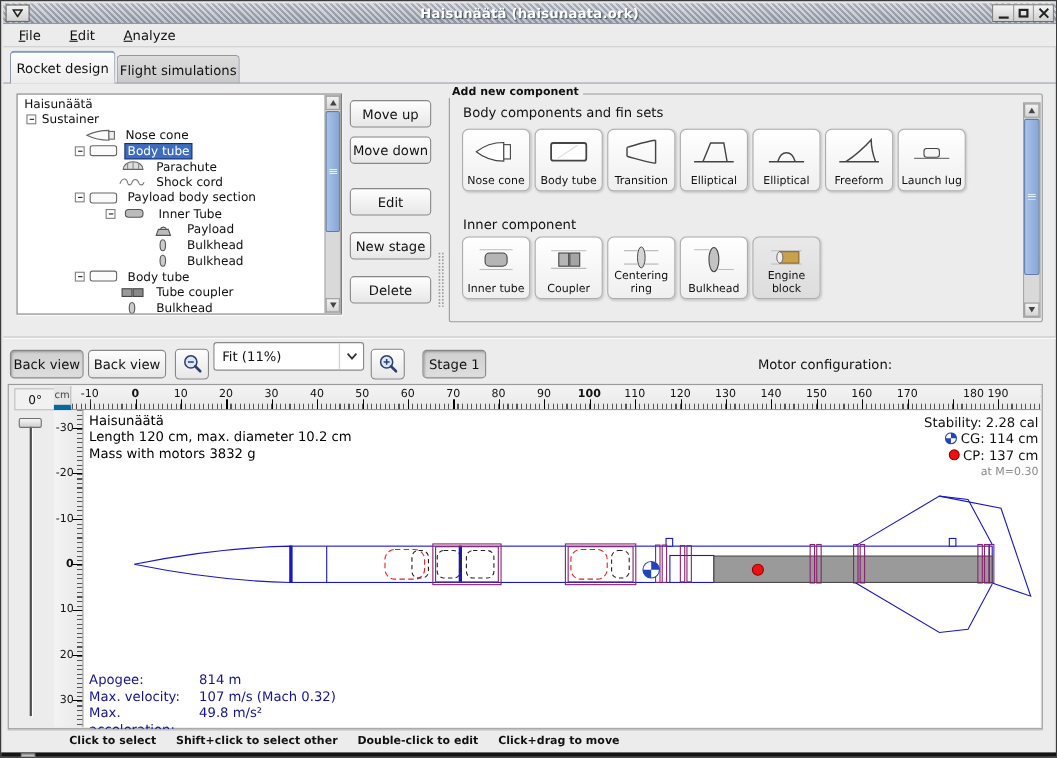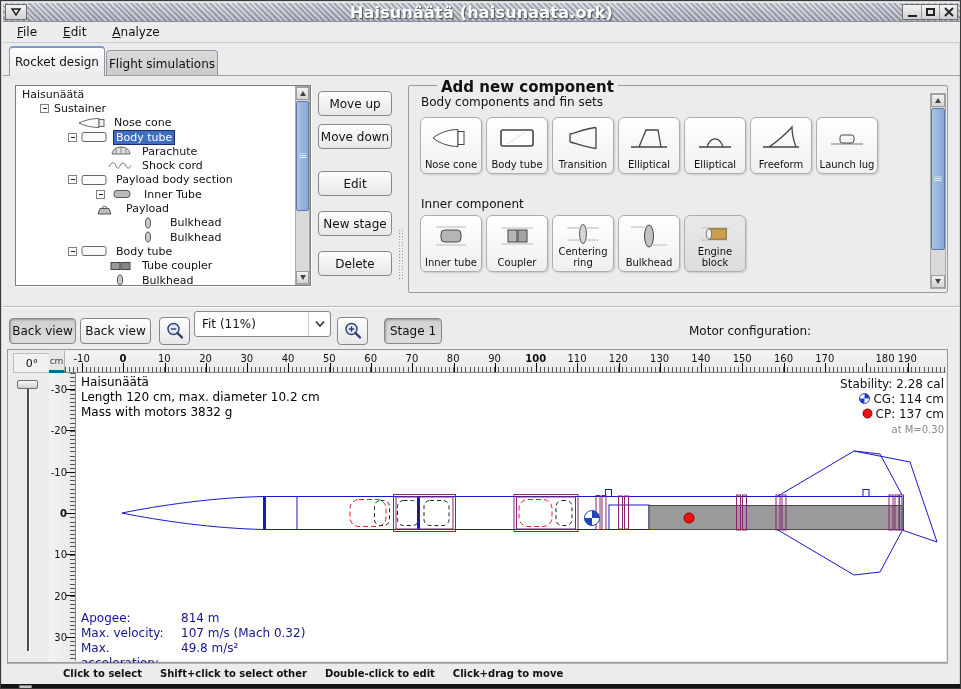--- a/index.html
+++ b/index.html
@@ -6,21 +6,21 @@
   *{box-sizing:border-box;}
   .app{position:relative;width:961px;height:689px;background:#ececec;
        font-family:"DejaVu Sans","Liberation Sans",sans-serif;color:#111;
        border:1px solid #3a3a3a;box-shadow:inset 0 0 0 1px #cfd2d8;overflow:hidden;}
   .abs{position:absolute;}
 
   
   .titlebar{left:2px;top:2px;width:957px;height:19px;
     background-image:repeating-linear-gradient(45deg,rgba(255,255,255,.28) 0 2px,rgba(80,86,100,.28) 2px 4px),linear-gradient(#cdd1da,#a4aab6);
     border-bottom:1px solid #8b8f99;display:flex;align-items:center;}
-  .win-title{position:absolute;left:0;right:0;text-align:center;font-size:16px;font-weight:bold;color:#fff;
+  .win-title{position:absolute;left:0;right:0;text-align:center;font-size:12px;font-weight:bold;color:#fff;
     text-shadow:1px 1px 1px #4a4f5c;letter-spacing:.2px;}
   .win-menu-btn{position:absolute;left:2px;top:1px;width:22px;height:16px;background:linear-gradient(#f2f2f2,#d2d2d2);
     border:1px solid #6f6f6f;display:flex;align-items:center;justify-content:center;}
   .win-controls{position:absolute;right:2px;top:1px;display:flex;height:16px;border:1px solid #6f6f6f;background:#d9d9d9;}
   .wbtn{width:18px;height:14px;display:flex;align-items:center;justify-content:center;background:linear-gradient(#f4f4f4,#d0d0d0);
     border-left:1px solid #9a9a9a;}
   .wbtn:first-child{border-left:none;}
   .glyph-min{width:9px;height:2px;background:#222;margin-top:8px;}
   .glyph-max{width:9px;height:8px;border:2px solid #222;}
 
@@ -64,21 +64,21 @@
   .btn{background:linear-gradient(#fefefe,#e7e7e7);border:1px solid #888;border-radius:4px;font-size:12px;
     display:flex;align-items:center;justify-content:center;cursor:default;}
   .btn.pressed{background:linear-gradient(#cfcfcf,#dedede);box-shadow:inset 1px 1px 2px rgba(0,0,0,.28);}
 
   
   .vsplit{left:397px;top:228px;width:6px;height:50px;
     background-image:radial-gradient(circle,#9a9a9a 1px,transparent 1px);background-size:3px 3px;}
 
   
   .groupbox{left:407px;top:84px;width:540px;height:208px;border:1px solid #9a9a9a;border-radius:2px;}
-  .groupbox-title{left:436px;top:77px;background:#ececec;padding:0 4px;font-size:15px;font-weight:bold;}
+  .groupbox-title{left:406px;top:77px;background:#ececec;padding:0 4px;font-size:10px;font-weight:bold;}
   .grouplabel{font-size:12px;}
   .comp-row{display:flex;gap:4px;}
   .comp-btn{width:62px;height:57px;background:linear-gradient(#ffffff,#efefef);border:1px solid #adadad;border-radius:6px;
     display:flex;flex-direction:column;align-items:center;justify-content:flex-end;padding:3px 1px;box-shadow:1px 1px 2px rgba(0,0,0,.15);}
   .comp-btn svg{margin-bottom:auto;margin-top:2px;}
   .comp-label{font-size:10px;line-height:10.5px;text-align:center;}
 
   
   .toolbar-label{font-size:12px;}
   .combo{background:#fff;border:1px solid #888;border-radius:3px;display:flex;align-items:center;font-size:12px;}
@@ -86,21 +86,21 @@
   .combo .arrow{width:22px;height:100%;display:flex;align-items:center;justify-content:center;border-left:1px solid #ccc;}
 
   
   .canvas-frame{left:6px;top:348px;width:941px;height:314px;border:1px solid #9a9a9a;background:#ececec;}
   .angle-box{left:12px;top:352px;width:38px;height:20px;background:#f1f1f1;border:1px solid #bdbdbd;
     display:flex;align-items:center;justify-content:center;font-size:11px;}
   .slider-track{left:26px;top:382px;width:2px;height:268px;background:#4c4c4c;box-shadow:1px 1px 0 #fff;}
   .slider-handle{left:16px;top:379px;width:21px;height:9px;background:linear-gradient(#f7f7f7,#cfcfcf);
     border:1px solid #6e6e6e;border-radius:2px;}
   .corner-cm{left:48px;top:350px;width:16px;height:22px;background:#e6e6e6;border-right:1px solid #b0b0b0;
-    border-bottom:3px solid #0369a1;display:flex;align-items:center;justify-content:center;font-size:9px;color:#444;}
+    border-bottom:5px solid #0369a1;display:flex;align-items:center;justify-content:center;font-size:9px;color:#444;}
   .h-ruler{left:64px;top:350px;width:881px;height:22px;overflow:hidden;background:
     linear-gradient(#f3f3f3,#e9e9e9);border-bottom:1px solid #888;
     background-image:
       repeating-linear-gradient(to right,#000 0 1px,transparent 1px 41.28px),
       repeating-linear-gradient(to right,#555 0 1px,transparent 1px 4.128px),
       linear-gradient(#f3f3f3,#e9e9e9);
     background-size:881px 9px,881px 5px,100% 100%;
     background-position:16.7px bottom,0.2px bottom,0 0;background-repeat:no-repeat;}
   .hlab{position:absolute;top:2px;transform:translateX(-50%);font-size:10px;}
   .v-ruler{left:48px;top:372px;width:27px;height:288px;overflow:hidden;background:
@@ -164,21 +164,21 @@
   <div class="abs tab-baseline"></div>
   <div class="abs tab active">Rocket design</div>
   <div class="abs tab inactive">Flight simulations</div>
   <div class="abs tab-gap"></div>
 
   <div class="abs tree-panel">
     <div class="tree-rows">
       <div class="trow" style="padding-left:4px">
         <span class="tlabel">Haisunäätä</span>
       </div>
-      <div class="trow" style="padding-left:24px">
+      <div class="trow" style="padding-left:8px">
         <span class="exp"></span>
         <span class="tlabel">Sustainer</span>
       </div>
       <div class="trow" style="padding-left:62px">
         <span class="ticon">
           <svg width="30" height="12" viewBox="0 0 30 12">
               <path d="M1,6 C8,2.5 16,1.5 21,1.5 L21,10.5 C16,10.5 8,9.5 1,6 Z" fill="#fbfbfb" stroke="#666"></path>
               <rect x="21" y="2.5" width="5" height="7" fill="#eee" stroke="#666"></rect>
             </svg>
         </span>
@@ -221,21 +221,21 @@
       </div>
       <div class="trow" style="padding-left:80px">
         <span class="exp"></span>
         <span class="ticon">
           <svg width="30" height="12" viewBox="0 0 30 12">
               <rect x="6" y="2.5" width="16" height="7" rx="3" fill="#bbb" stroke="#555"></rect>
             </svg>
         </span>
         <span class="tlabel">Inner Tube</span>
       </div>
-      <div class="trow" style="padding-left:74px">
+      <div class="trow" style="padding-left:118px">
         <span class="ticon">
           <svg width="30" height="12" viewBox="0 0 30 12">
               <path d="M10,5.5 h9 l2,5.5 h-13 z" fill="#bbb" stroke="#555"></path>
               <path d="M11.8,5.5 a2.8,2.8 0 0 1 5.4,0" fill="none" stroke="#555"></path>
             </svg>
         </span>
         <span class="tlabel">Payload</span>
       </div>
       <div class="trow" style="padding-left:118px">
         <span class="ticon">

